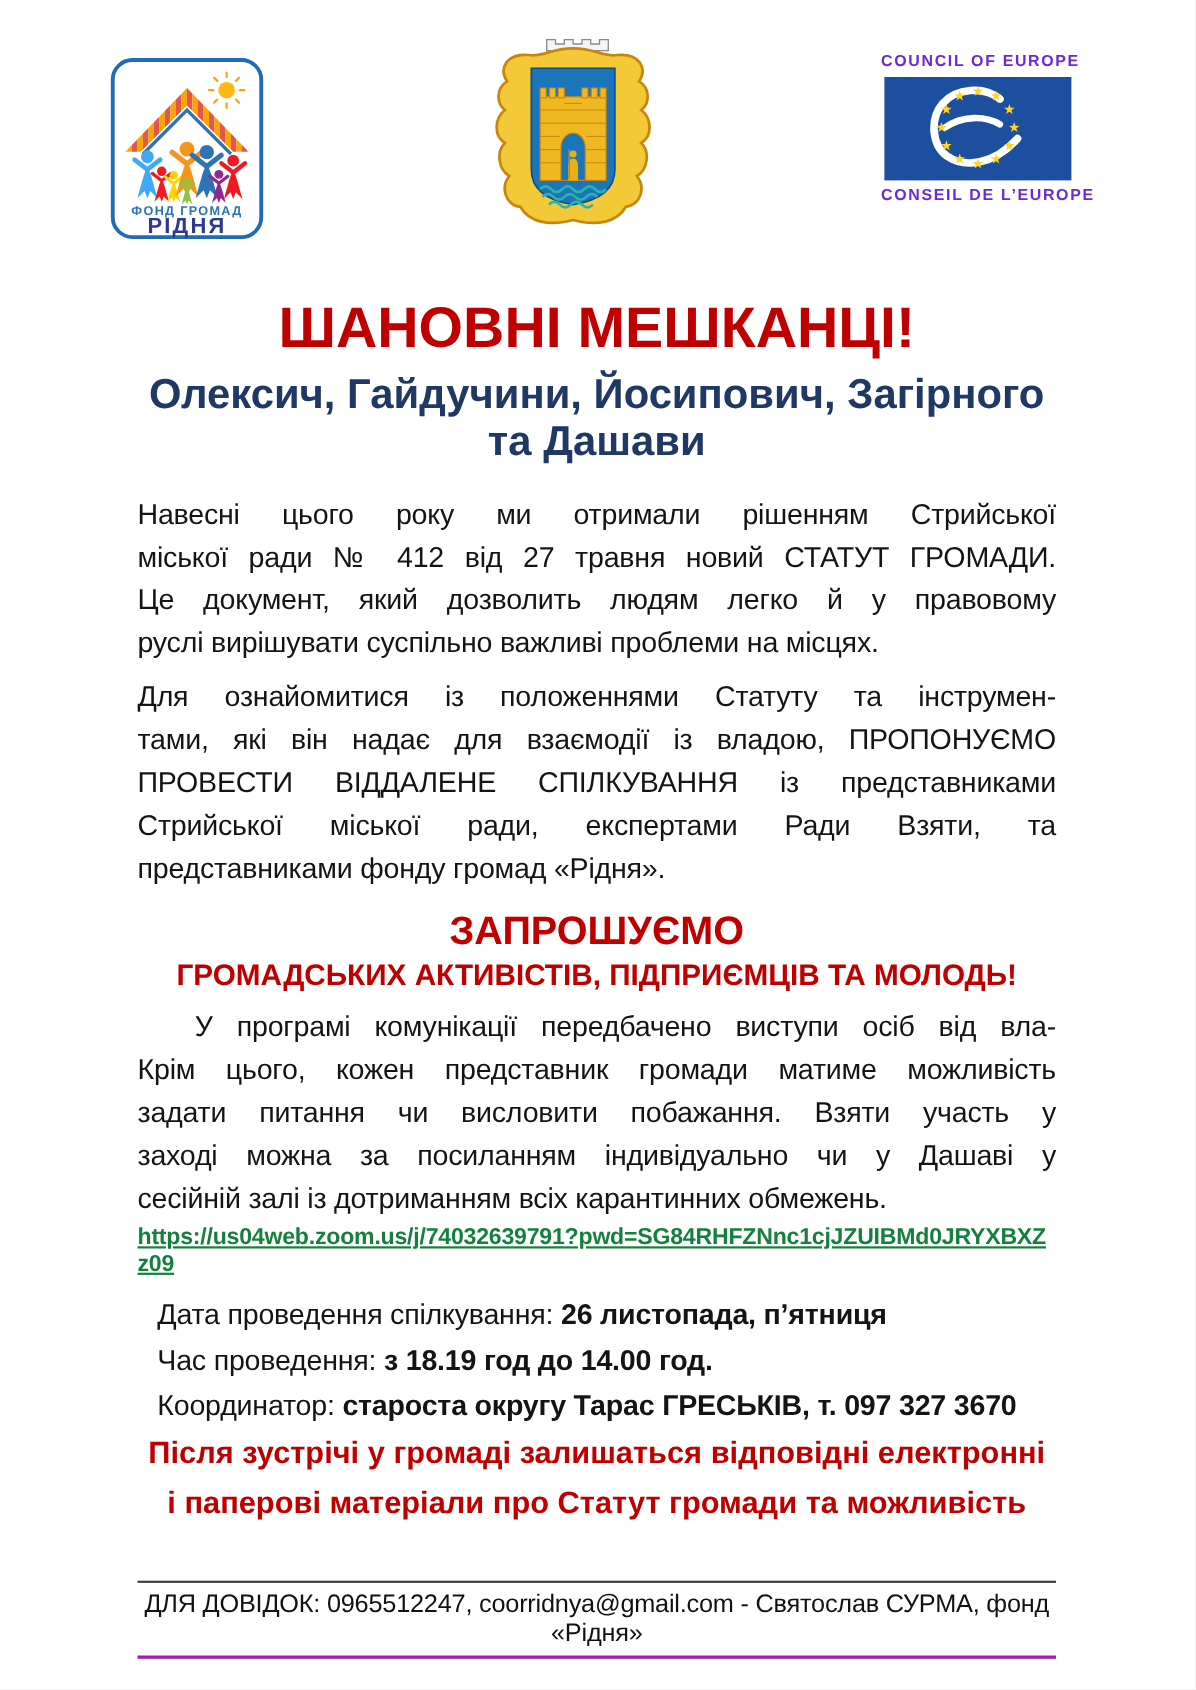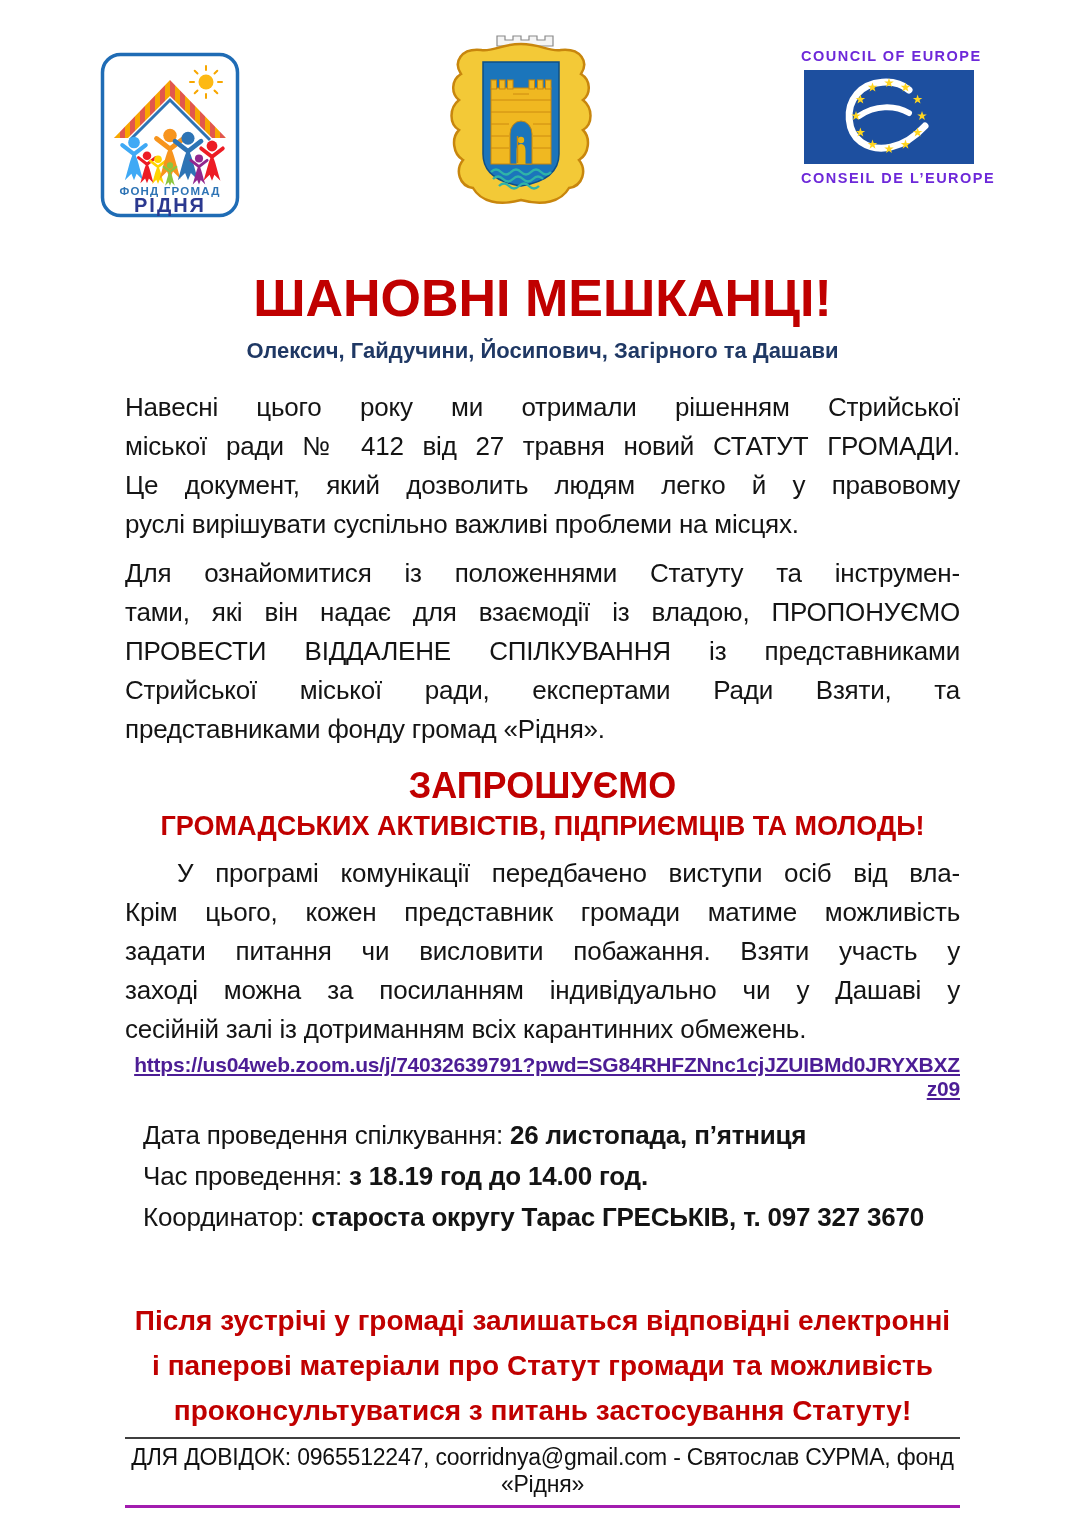--- a/index.html
+++ b/index.html
@@ -7,32 +7,32 @@
         font-family:"Liberation Sans",sans-serif;color:#141414;overflow:hidden;}
   .logos{display:flex;justify-content:space-between;align-items:flex-start;
          padding:28px 110px 0 100px;height:212px;box-sizing:content-box;}
   .logo-ridnya{margin-top:24px;}
   .logo-arms{margin-top:0;}
   .logo-coe{margin-top:20px;width:176px;text-align:center;}
   .coe-caption{color:#6d28d9;font-size:14.5px;font-weight:bold;letter-spacing:1.5px;white-space:nowrap;}
   .coe-box{width:170px;height:94px;background:#1d4f9f;margin:6px auto 6px auto;}
   .content{padding:0 127px 0 125px;}
   .h1{margin-top:28px;text-align:center;font-size:52px;font-weight:bold;color:#c00000;letter-spacing:0;}
-  .h2{margin-top:10px;text-align:center;font-size:22px;font-weight:bold;color:#1f3864;}
+  .h2{margin-top:10px;text-align:center;font-size:38px;font-weight:bold;color:#1f3864;}
   .para{font-size:26px;line-height:39px;letter-spacing:-0.2px;margin-top:24px;}
   .para .jline{display:block;text-align:justify;text-align-last:justify;}
   .para .jline.last{text-align-last:left;}
   .para .jline.indent{text-indent:52px;}
   .p2{margin-top:10px;}
   .p3{margin-top:12px;}
   .invite-title{margin-top:16px;text-align:center;font-size:36px;font-weight:bold;color:#c00000;}
   .invite-sub{margin-top:4px;text-align:center;font-size:27px;font-weight:bold;color:#c00000;}
   .zoom-lead{margin-top:12px;text-align:center;font-size:26px;letter-spacing:-0.2px;}
-  .zoom-url{display:block;margin-top:4px;text-align:right;font-size:21px;font-weight:bold;
-            color:#4c1d95;text-decoration:underline;letter-spacing:-0.2px;word-break:break-all;}
+  .zoom-url{display:block;margin-top:4px;text-align:left;font-size:21px;font-weight:bold;
+            color:#15803d;text-decoration:underline;letter-spacing:-0.2px;word-break:break-all;}
   .details{margin-top:14px;padding-left:18px;font-size:26px;line-height:41px;letter-spacing:-0.2px;}
   .details b{font-weight:bold;}
   .closing{position:absolute;top:1298px;left:125px;right:127px;
            font-size:28px;line-height:45px;font-weight:bold;color:#c00000;text-align:center;}
   .closing .cline{display:block;}
   .footer{position:absolute;top:1437px;left:125px;right:127px;
           border-top:2px solid #3f3f3f;border-bottom:3px solid #a21caf;
           padding:5px 0 7px 0;text-align:center;font-size:23px;letter-spacing:-0.2px;color:#111;}
 </style>
 </head>
@@ -191,17 +191,16 @@
     <div class="details">
       <div><span>Дата проведення спілкування: </span><b>26 листопада, п’ятниця</b></div>
       <div><span>Час проведення: </span><b>з 18.19 год до 14.00 год.</b></div>
       <div><span>Координатор: </span><b>староста округу Тарас ГРЕСЬКІВ, т. 097 327 3670</b></div>
     </div>
   </div>
 
   <div class="closing">
       <span class="cline">Після зустрічі у громаді залишаться відповідні електронні</span>
       <span class="cline">і паперові матеріали про Статут громади та можливість</span>
-      <span class="cline">проконсультуватися з питань застосування Статуту!</span>
     </div>
 
   <div class="footer">ДЛЯ ДОВІДОК: 0965512247, coorridnya@gmail.com - Святослав СУРМА, фонд «Рідня»</div>
 </div>
 
 </body></html>

